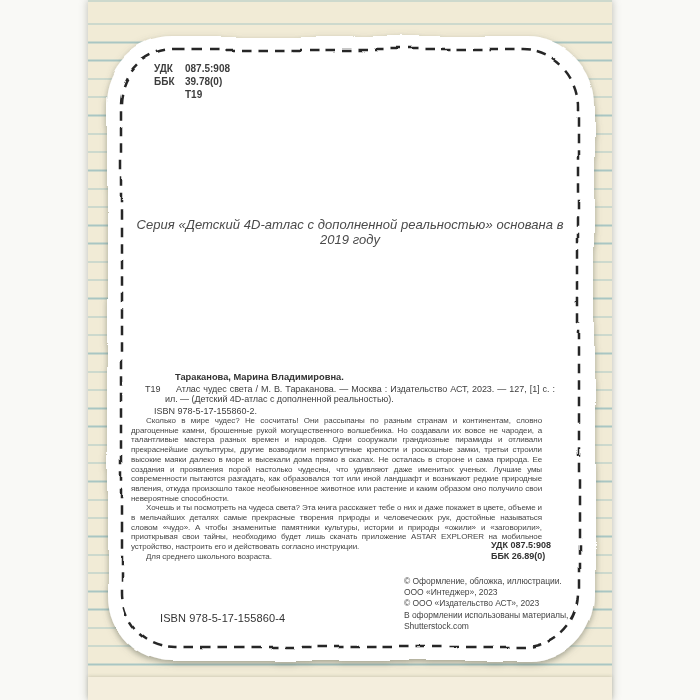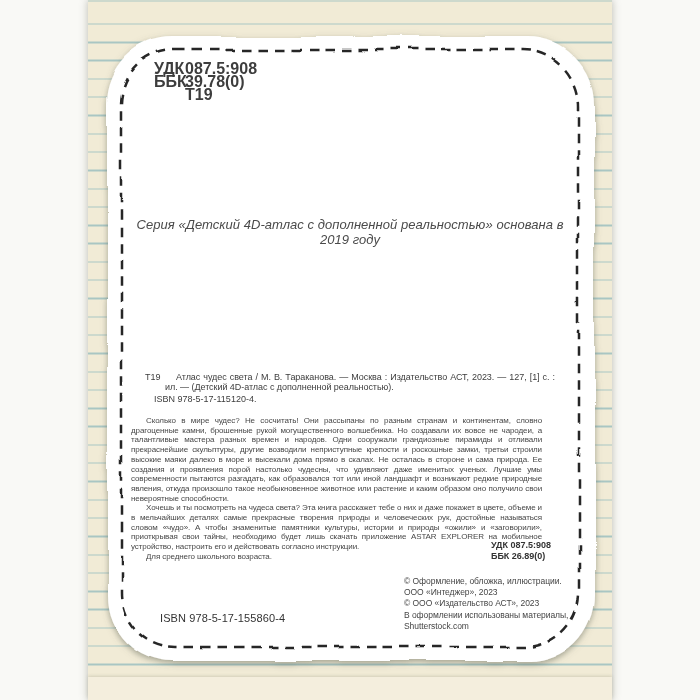--- a/index.html
+++ b/index.html
@@ -28,21 +28,21 @@
   .paper-bottom-edge{
     position:absolute;left:88px;top:677px;width:524px;height:23px;
     background:#f4eedd;box-shadow:0 -1px 3px rgba(140,138,118,.3);
   }
 
   
   .sheet-svg{position:absolute;left:0;top:0;}
 
   .content{position:absolute;left:0;top:0;width:700px;height:700px;}
 
-  .top-codes{position:absolute;left:154px;top:62px;font-size:16px;line-height:13px;font-weight:600;color:var(--ink);}
+  .top-codes{position:absolute;left:154px;top:62px;font-size:10px;line-height:13px;font-weight:600;color:var(--ink);}
   .top-codes .row{display:flex;}
   .top-codes .lbl{width:23px;}
   .top-codes .val{margin-left:8px;}
   .top-codes .sign{margin-left:31px;}
 
   .series-note{
     position:absolute;left:130px;top:217px;width:440px;text-align:center;
     font-style:italic;font-size:13px;color:#4a4a4a;letter-spacing:.05px;
   }
 
@@ -116,24 +116,25 @@
         <span class="val">39.78(0)</span>
       </div>
       <div class="row">
         <span class="sign">Т19</span>
       </div>
     </div>
 
     <div class="series-note">Серия «Детский 4D-атлас с дополненной реальностью» основана в 2019 году</div>
 
     <div class="card">
+      <div class="author-head">Тараканова, Марина Владимировна.</div>
       <div class="card-body">
         <span class="author-sign">Т19</span>
         <div class="bib">Атлас чудес света / М. В. Тараканова. — Москва : Издательство АСТ, 2023. — 127, [1] с. : ил. — (Детский 4D-атлас с дополненной реальностью).</div>
-        <div class="isbn-line">ISBN 978-5-17-115120-4.</div>
+        <div class="isbn-line">ISBN 978-5-17-155860-2.</div>
       </div>
     </div>
 
     <div class="annotation">
       <p>Сколько в мире чудес? Не сосчитать! Они рассыпаны по разным странам и континентам, словно драгоценные камни, брошенные рукой могущественного волшебника. Но создавали их вовсе не чародеи, а талантливые мастера разных времен и народов. Одни сооружали грандиозные пирамиды и отливали прекраснейшие скульптуры, другие возводили неприступные крепости и роскошные замки, третьи строили высокие маяки далеко в море и высекали дома прямо в скалах. Не осталась в стороне и сама природа. Ее создания и проявления порой настолько чудесны, что удивляют даже именитых ученых. Лучшие умы современности пытаются разгадать, как образовался тот или иной ландшафт и возникают редкие природные явления, откуда произошло такое необыкновенное животное или растение и каким образом оно получило свои невероятные способности.</p>
       <p>Хочешь и ты посмотреть на чудеса света? Эта книга расскажет тебе о них и даже покажет в цвете, объеме и в мельчайших деталях самые прекрасные творения природы и человеческих рук, достойные называться словом «чудо». А чтобы знаменитые памятники культуры, истории и природы «ожили» и «заговорили», приоткрывая свои тайны, необходимо будет лишь скачать приложение ASTAR EXPLORER на мобильное устройство, настроить его и действовать согласно инструкции.</p>
       <div class="audience">Для среднего школьного возраста.</div>
     </div>
 
     <div class="codes-right">

